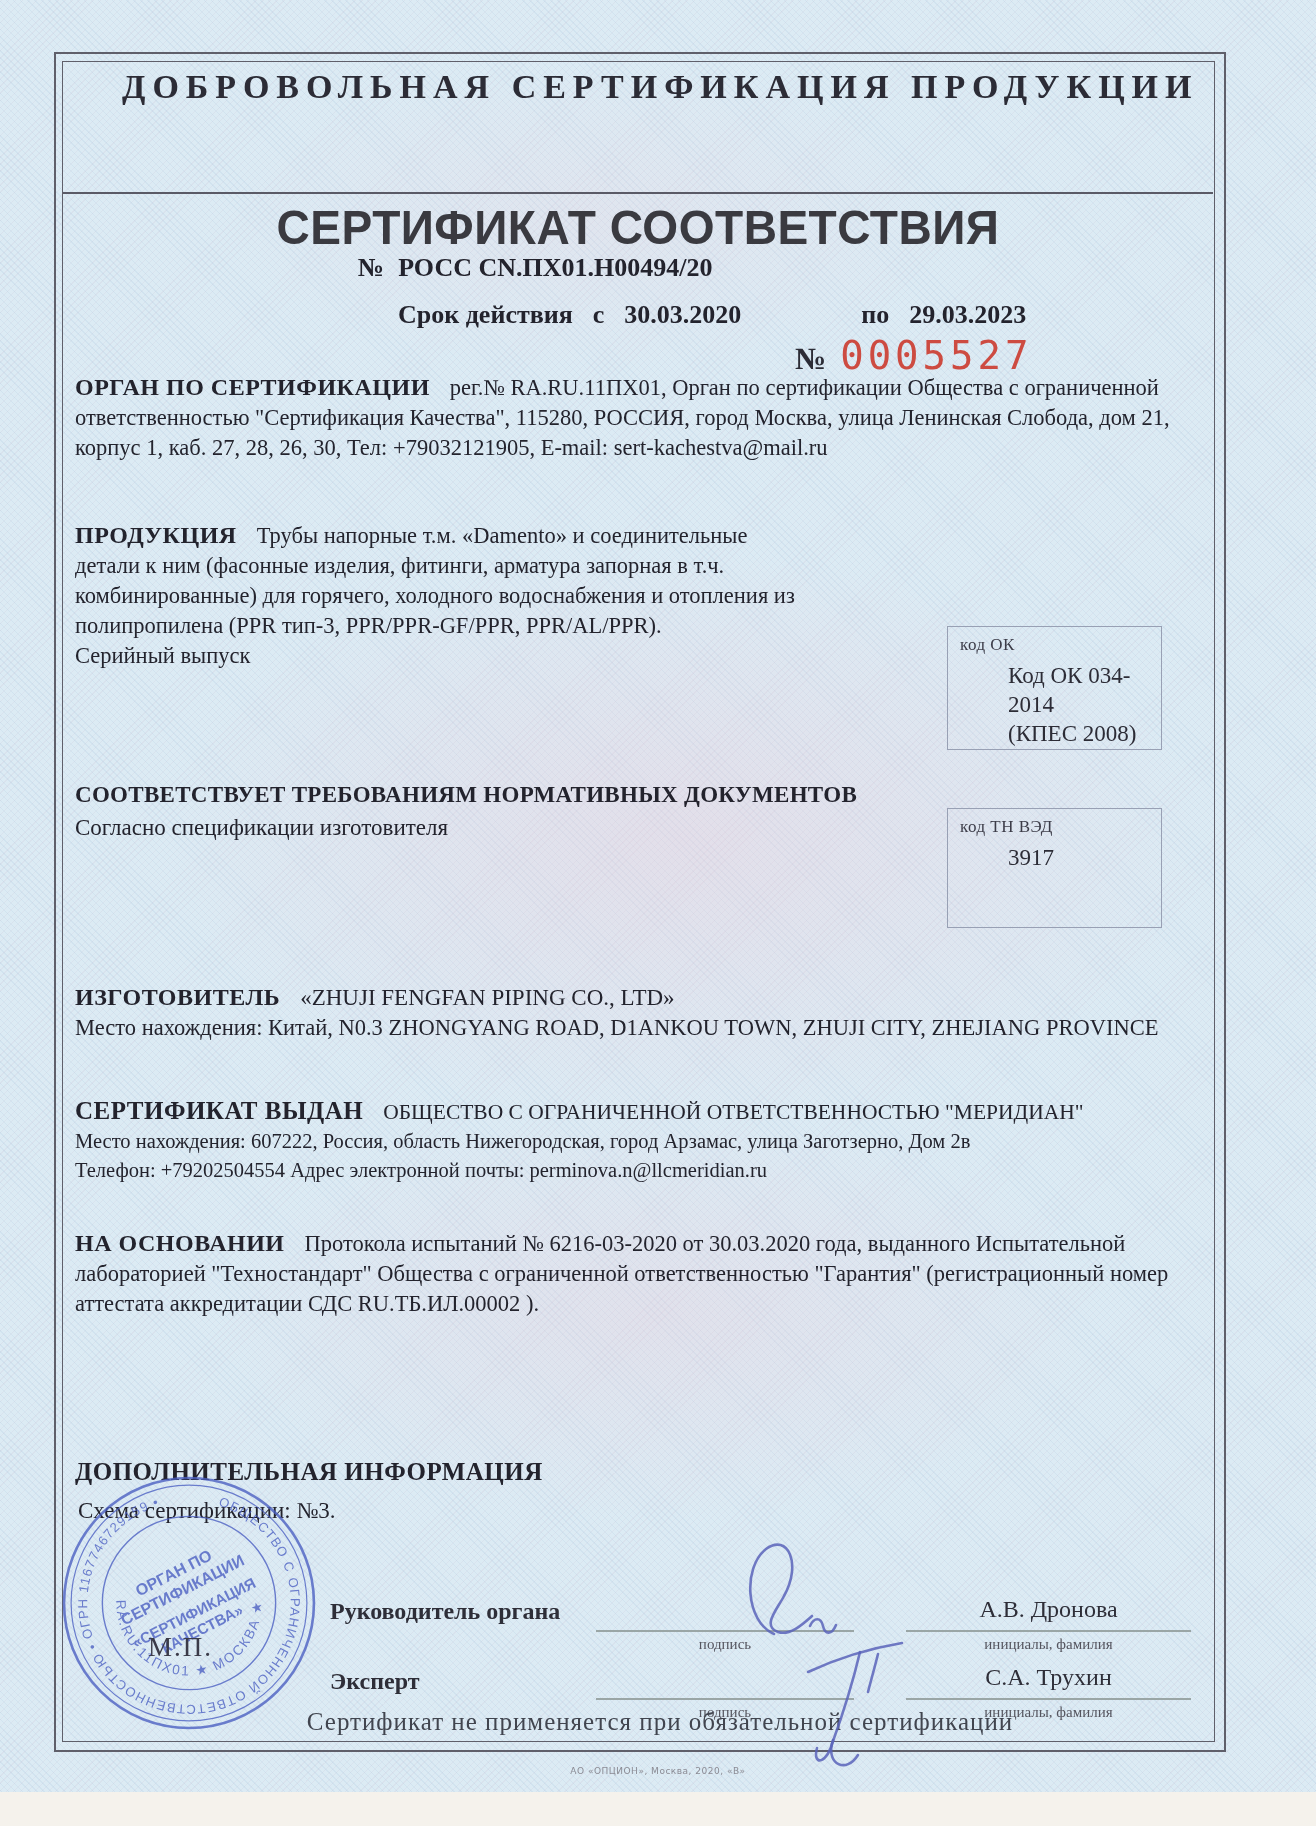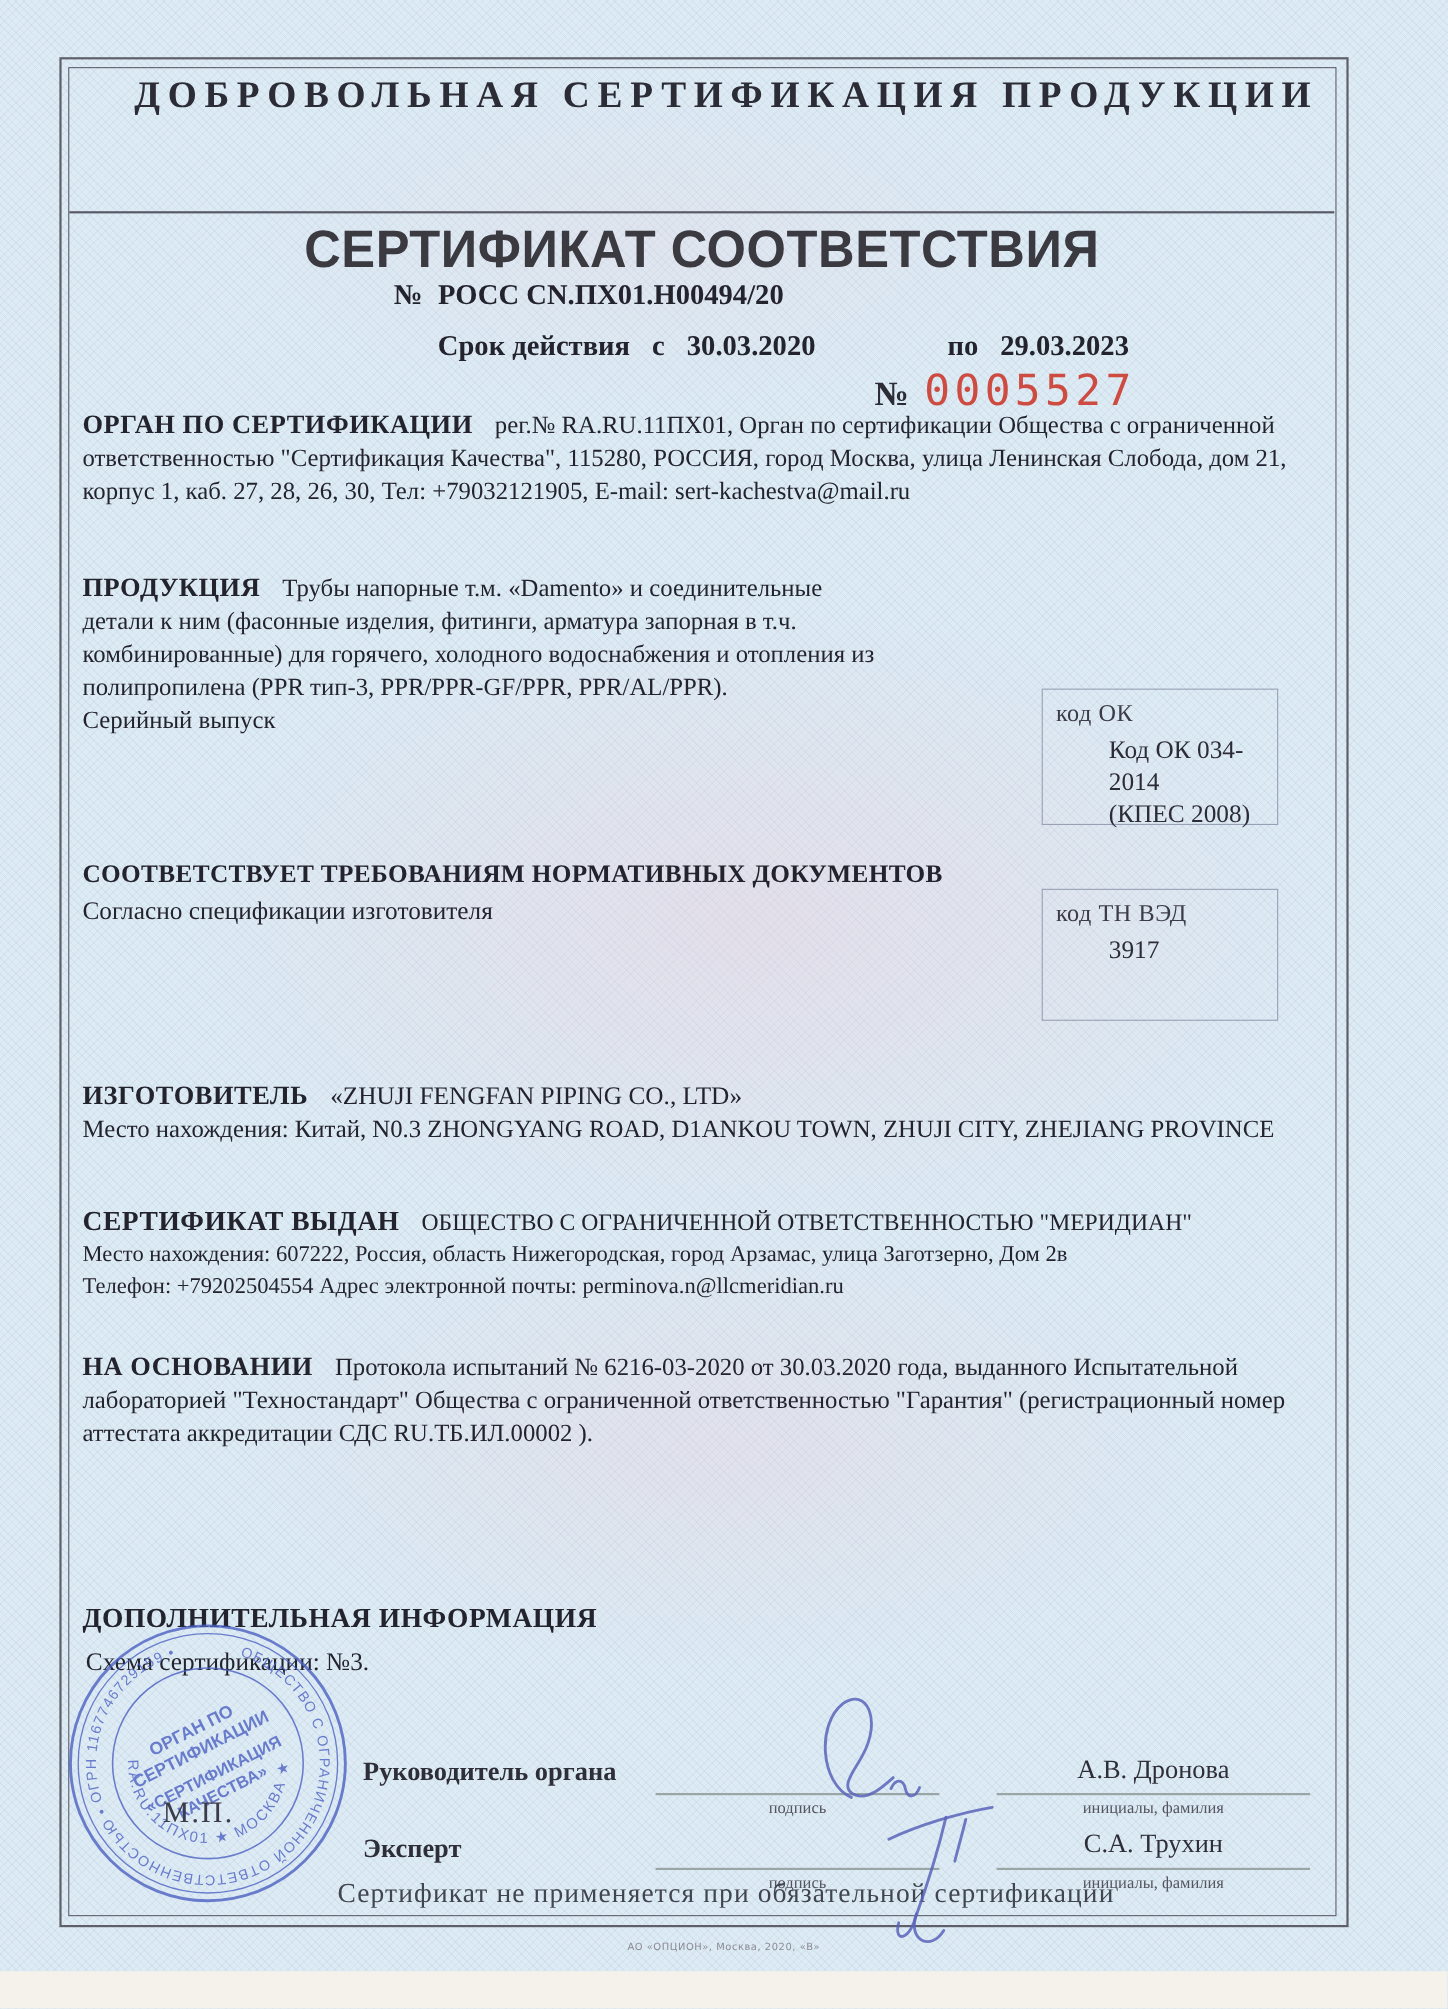--- a/index.html
+++ b/index.html
@@ -37,21 +37,21 @@
   .para{margin:0;font-size:22.5px;line-height:30px;}
   .runin{font-size:24px;margin-right:20px;letter-spacing:.5px;}
   .organ{left:75px;top:372px;width:1135px;}
   .product{left:75px;top:520px;width:732px;}
   .block{display:block;}
   .conforms-h{left:75px;top:782px;font-size:23px;font-weight:bold;letter-spacing:.3px;}
   .conforms-t{left:75px;top:815px;font-size:23px;}
   .side-box{width:215px;border:1px solid #98a0b4;padding:8px 12px;box-sizing:border-box;}
   .box-ok{left:947px;top:626px;height:124px;}
   .box-tnved{left:947px;top:808px;height:120px;}
-  .side-box .lbl{font-size:22px;color:#3c3c48;letter-spacing:.5px;}
+  .side-box .lbl{font-size:17px;color:#3c3c48;letter-spacing:.5px;}
   .side-box .val{font-size:23px;color:#2c2c36;margin-top:6px;line-height:29px;margin-left:48px;}
   .manufacturer{left:75px;top:982px;width:1090px;}
   .manufacturer .name{font-size:23px;}
   .issued{left:75px;top:1096px;width:1110px;}
   .issued .runin{font-size:25px;}
   .issued .name{font-size:21.5px;}
   .issued .sub{font-size:20.5px;line-height:29px;}
   .basis{left:75px;top:1228px;width:1095px;}
   .addinfo-h{left:75px;top:1458px;font-size:25px;font-weight:bold;letter-spacing:.5px;}
   .addinfo-t{left:78px;top:1498px;font-size:23px;}

